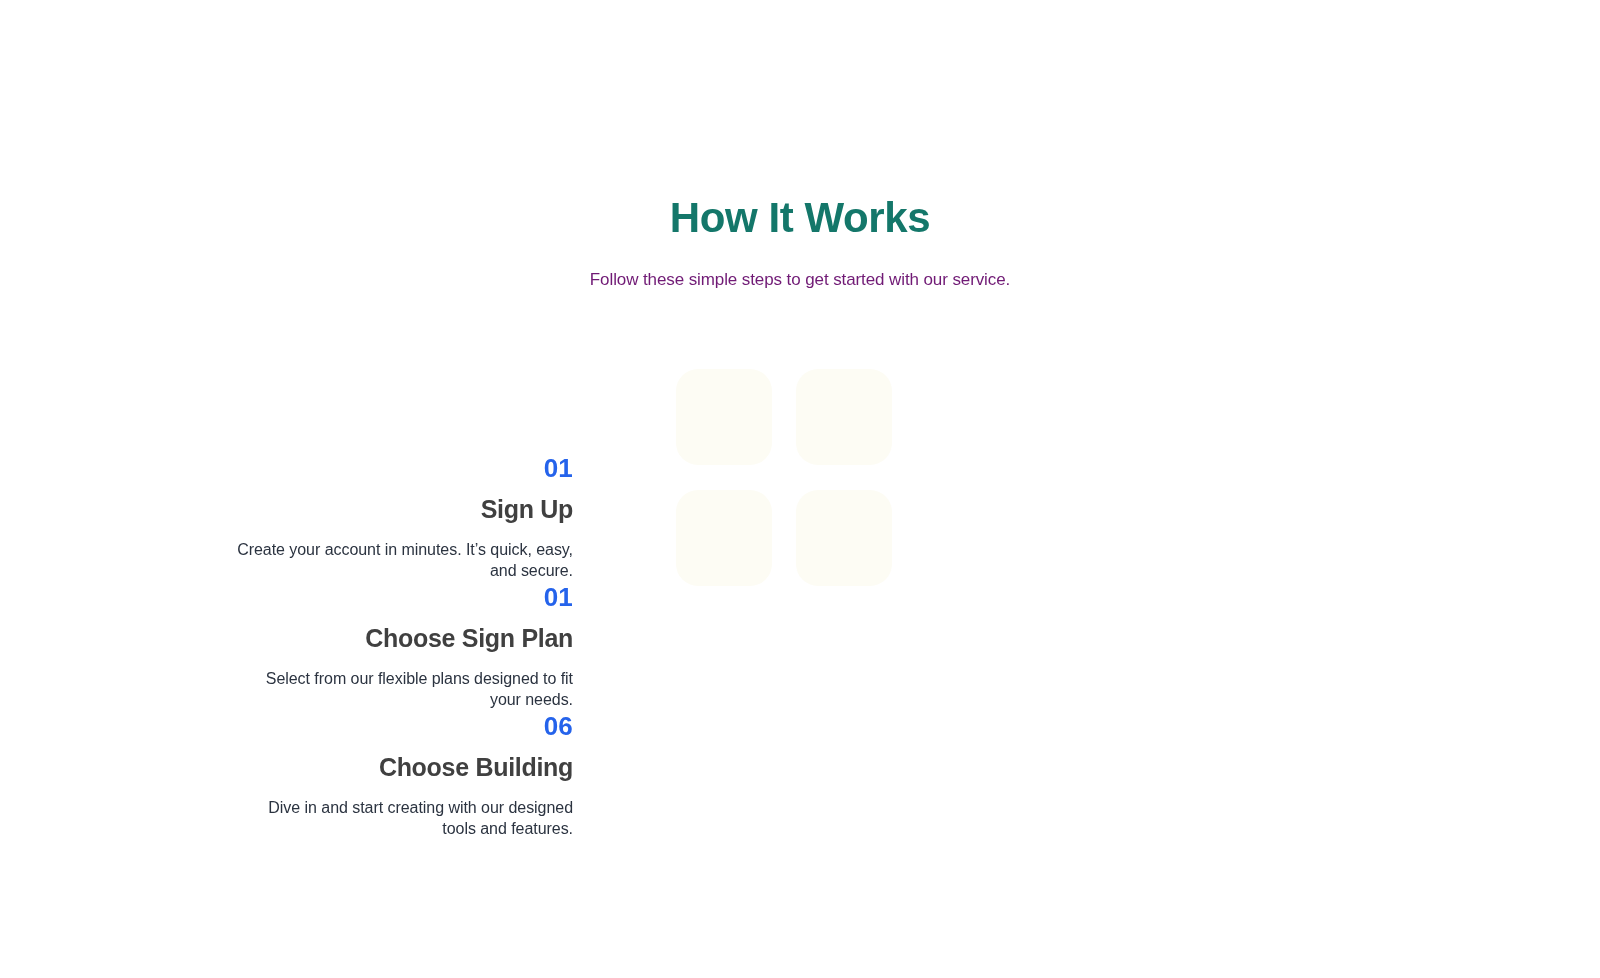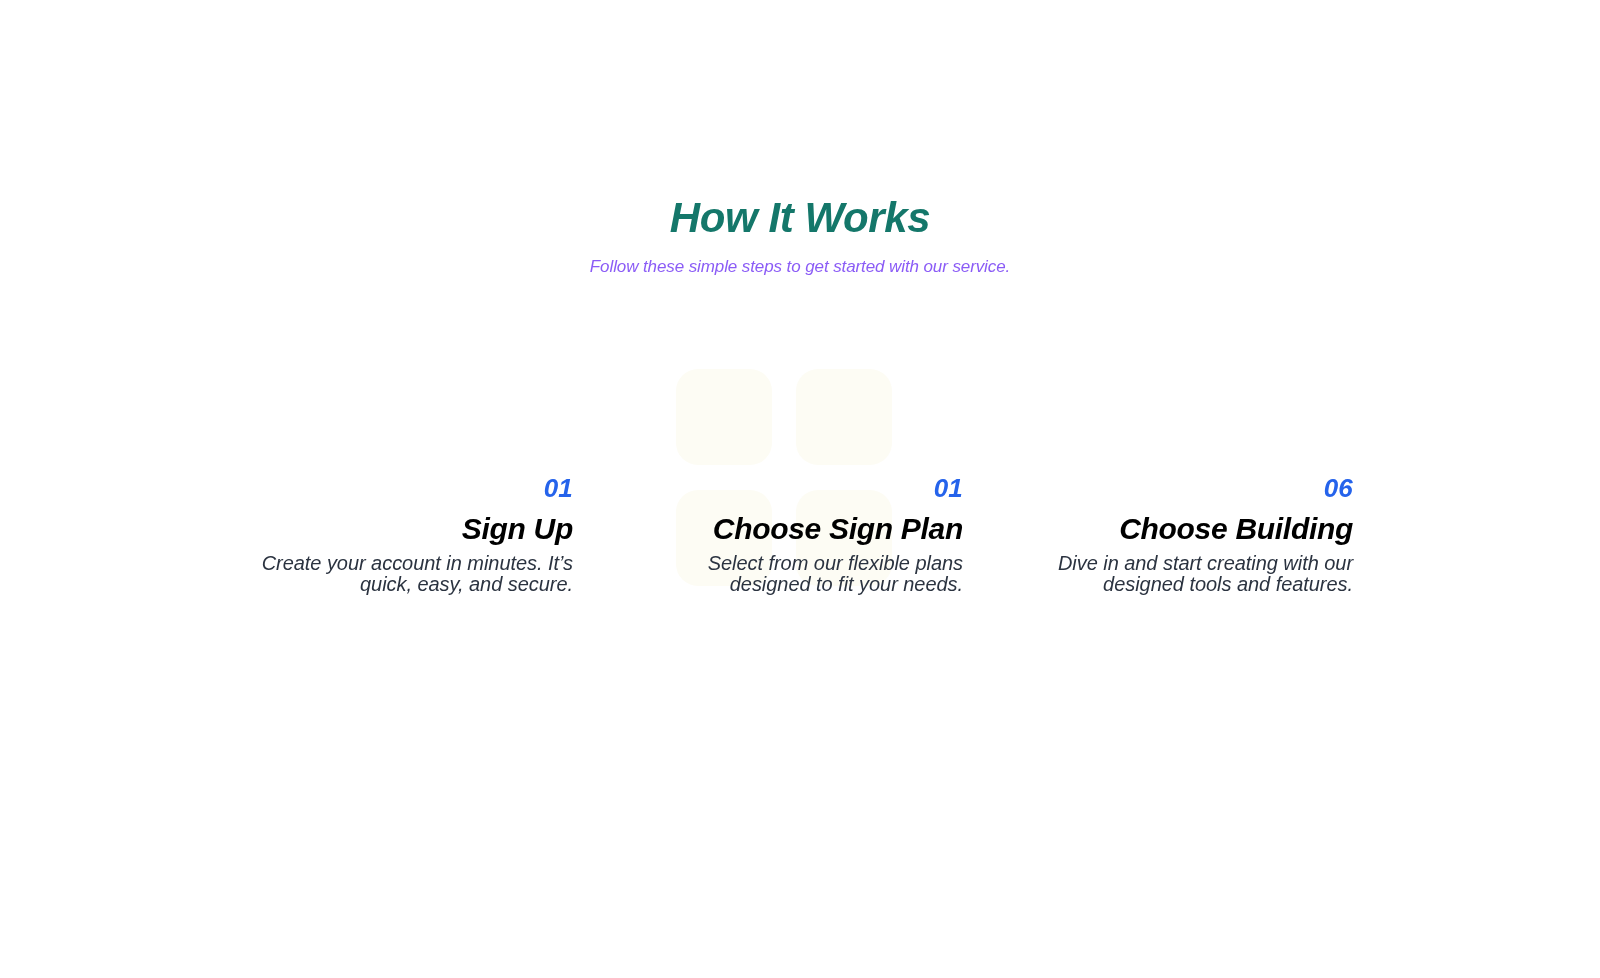--- a/index.html
+++ b/index.html
@@ -1,16 +1,16 @@
 <!DOCTYPE html>
 <html><head>
 <meta charset="utf-8">
 <title>How It Works</title>
 <style>
-  * { margin:0; padding:0; box-sizing:border-box;font-style:italic; }
+  * { margin:0; padding:0; box-sizing:border-box; }
   html, body {
     width:1600px;
     height:978px;
     background:#ffffff;
     font-family:"Liberation Sans", sans-serif;
     -webkit-font-smoothing:antialiased;
   }
   .page {
     position:relative;
     width:1600px;
@@ -52,62 +52,62 @@
   }
   .section-title {
     margin-top:194px;
     font-size:42px;
     line-height:48px;
     font-weight:bold;
     color:#14776a;
     letter-spacing:-0.4px;
   }
   .section-subtitle {
-    margin-top:13px;
+    margin-top:26px;
     font-size:17px;
     line-height:24px;
     font-weight:normal;
-    color:#8b5cf6;
+    color:#701a75;
     letter-spacing:-0.1px;
   }
 
   
   .steps {
     position:absolute;
     left:233px;
-    top:472px;
+    top:452px;
     width:1120px;
     display:flex;
-    flex-direction:row;
+    flex-direction:column;
     justify-content:space-between;
     align-items:flex-start;
     z-index:1;
   }
   .step {
     width:340px;
     text-align:right;
   }
   .step-number {
     font-size:26px;
     line-height:32px;
     font-weight:bold;
     color:#2563eb;
     letter-spacing:0.2px;
   }
   .step-title {
     margin-top:9px;
-    font-size:30px;
+    font-size:25px;
     line-height:32px;
     font-weight:bold;
-    color:#000000;
+    color:#404040;
     letter-spacing:-0.3px;
   }
   .step-desc {
-    margin-top:8px;
-    font-size:20px;
+    margin-top:14px;
+    font-size:16px;
     line-height:21px;
     font-weight:normal;
     color:#2b3340;
     letter-spacing:-0.05px;
   }
 </style>
 </head>
 <body>
 
 <div class="page">

